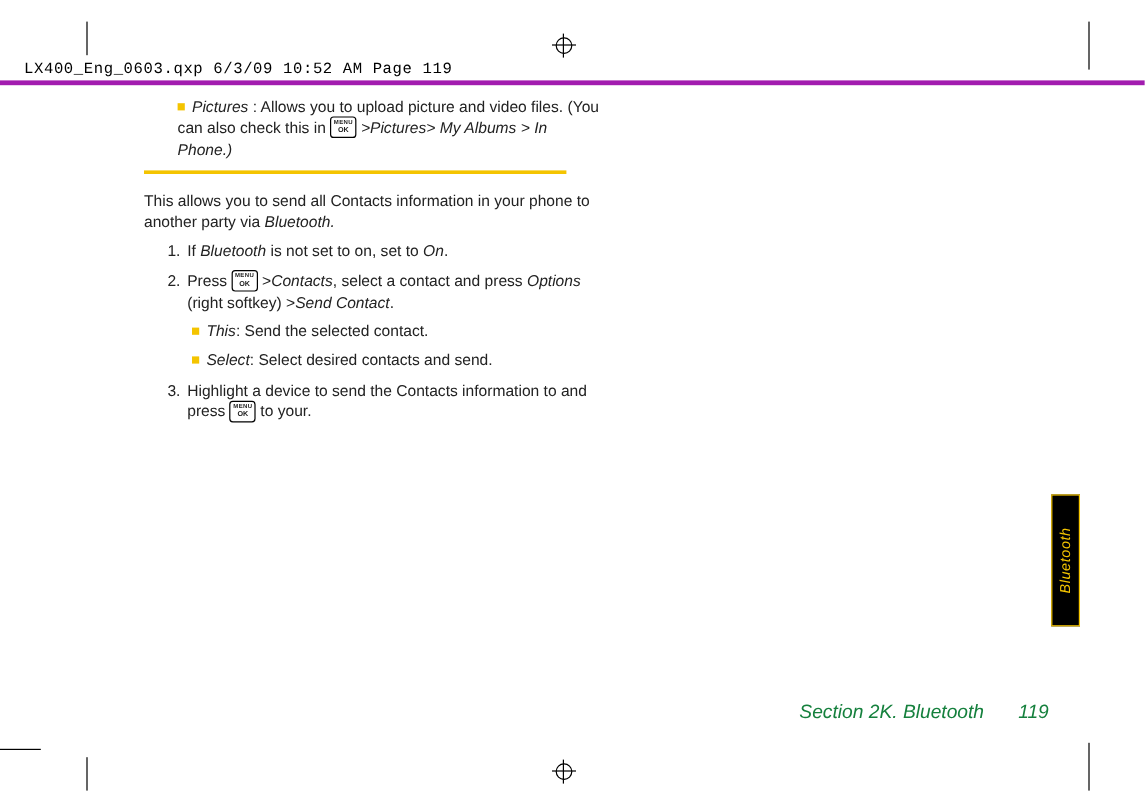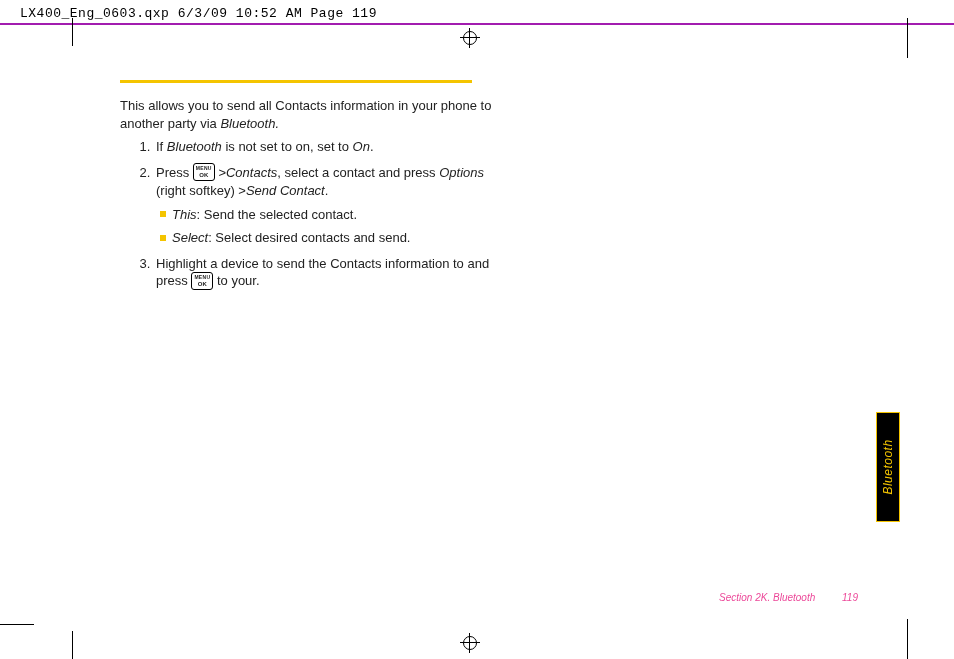--- a/index.html
+++ b/index.html
@@ -10,22 +10,23 @@
     color: #000;
     width: 954px;
     height: 659px;
     position: relative;
     overflow: hidden;
   }
   .page-header {
     font-family: "Courier New", monospace;
     font-size: 13px;
     padding: 6px 0 2px 20px;
-    border-bottom: 2px solid #a21caf;
+    border-bottom: 4px solid #a21caf;
     letter-spacing: 0.5px;
+    margin-top: 44px;
   }
   .crop-mark-v {
     position: absolute;
     width: 1px;
     background: #000;
   }
   .crop-mark-h {
     position: absolute;
     height: 1px;
     background: #000;
@@ -128,25 +129,25 @@
     color:#f4c400;
     font-style: italic;
     font-size: 12px;
     transform: rotate(-90deg);
     white-space: nowrap;
     letter-spacing: 0.5px;
   }
 
   .footer {
     position:absolute;
-    right: 96px;
+    right: 80px;
     bottom: 56px;
-    font-size: 10px;
-    font-style: italic;
-    color:#ec4899;
+    font-size: 16px;
+    font-style: italic;
+    color:#15803d;
   }
   .footer .pn {
     font-style: normal;
     margin-left: 24px;
     font-style: italic;
   }
 </style>
 </head>
 <body>
 
@@ -159,20 +160,25 @@
     <span class="circ"></span>
   </div>
 <div class="regmark" style="left:460px; bottom:6px;">
     <span class="circ"></span>
   </div>
 
 <div class="page-header">LX400_Eng_0603.qxp  6/3/09  10:52 AM  Page 119</div>
 
 <div class="content">
 
+  <div class="sub-item">
+    <span class="bullet-sq"></span><span class="italic">Pictures</span><span> : Allows you to upload picture and video files. (You can also check this in </span><span class="menu-key"><span class="line1">MENU</span><span class="line2">OK</span></span>
+    <span class="italic">&gt;Pictures&gt;</span>
+    <span class="italic">My Albums &gt; In Phone.)</span>
+  </div>
 
 
   <div class="title-rule"></div>
 
   <div>
     <span>This allows you to send all Contacts information in your phone to another party via </span><span class="italic">Bluetooth.</span>
   </div>
 
 
   <ol class="steps">

